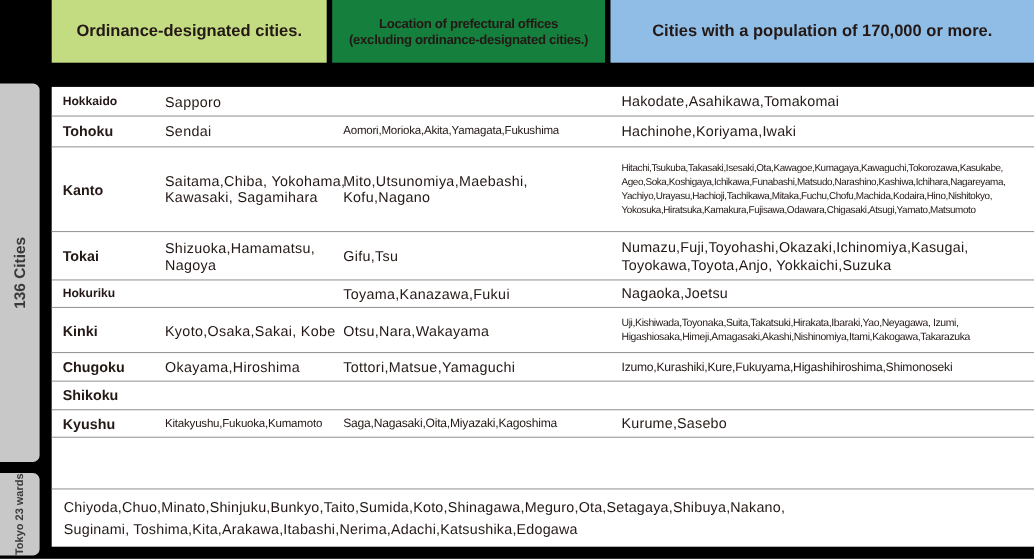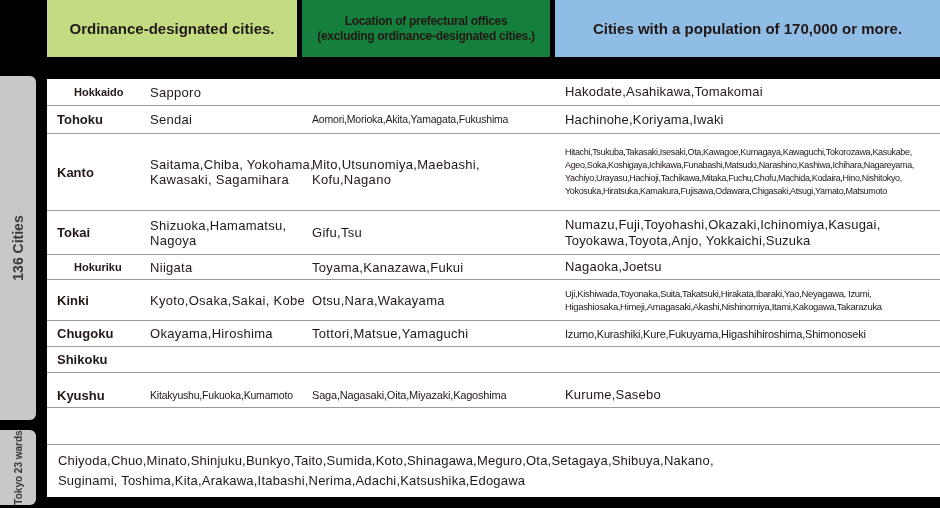--- a/index.html
+++ b/index.html
@@ -25,21 +25,21 @@
   .tab2 { top:430px; height:75px; }
   .tab2 span { font-size:10px; }
   .table {
     position:absolute; left:47px; top:79px; width:893px; height:418px; background:#fff;
   }
   .row {
     position:absolute; left:0; width:893px; border-bottom:1px solid #999; box-sizing:border-box;
   }
   .cell { position:absolute; top:0; bottom:0; display:flex; align-items:center; box-sizing:border-box; }
   .region { left:10px; width:70px; font-weight:bold; font-size:13px; }
-  .region.small { font-size:11px;margin-left:17px; }
+  .region.small { font-size:11px; }
   .ord { left:79px; width:180px; font-size:13px; line-height:15px; letter-spacing:0.3px;margin-left:24px; }
   .pref { left:265px; width:250px; font-size:13px; line-height:15px; letter-spacing:0.3px; }
   .pop { left:518px; width:372px; font-size:13px; line-height:16px; letter-spacing:0.2px; }
   .narrow { font-size:10.5px; letter-spacing:-0.2px; }
   .tiny { font-size:9px; line-height:13px; letter-spacing:-0.35px; }
   .wards { left:11px; width:860px; font-size:13px; line-height:20px; letter-spacing:0.2px; }
 </style>
 </head>
 <body>
 
@@ -88,21 +88,20 @@
 
   <div class="row" style="top:132px;height:44px;">
     <div class="cell region">Tokai</div>
     <div class="cell ord">Shizuoka,Hamamatsu, Nagoya</div>
     <div class="cell pref">Gifu,Tsu</div>
     <div class="cell pop">Numazu,Fuji,Toyohashi,Okazaki,Ichinomiya,Kasugai, Toyokawa,Toyota,Anjo, Yokkaichi,Suzuka</div>
   </div>
 
   <div class="row" style="top:176px;height:25px;text-align:center;">
     <div class="cell region small">Hokuriku</div>
-    <div class="cell ord">Niigata</div>
     <div class="cell pref">Toyama,Kanazawa,Fukui</div>
     <div class="cell pop">Nagaoka,Joetsu</div>
   </div>
 
   <div class="row" style="top:201px;height:41px;">
     <div class="cell region">Kinki</div>
     <div class="cell ord">Kyoto,Osaka,Sakai, Kobe</div>
     <div class="cell pref">Otsu,Nara,Wakayama</div>
     <div class="cell pop tiny" style="font-size:9.5px;">Uji,Kishiwada,Toyonaka,Suita,Takatsuki,Hirakata,Ibaraki,Yao,Neyagawa, Izumi, Higashiosaka,Himeji,Amagasaki,Akashi,Nishinomiya,Itami,Kakogawa,Takarazuka</div>
   </div>
@@ -113,21 +112,21 @@
     <div class="cell ord">Okayama,Hiroshima</div>
     <div class="cell pop narrow" style="font-size:11px;">Izumo,Kurashiki,Kure,Fukuyama,Higashihiroshima,Shimonoseki</div>
   </div>
 
   <div class="row" style="top:268px;height:26px;">
     <div class="cell region">Shikoku</div>
     <div class="cell ord"></div>
     <div class="cell pop"></div>
   </div>
 
-  <div class="row" style="top:304px;height:25px;">
+  <div class="row" style="top:294px;height:25px;">
     <div class="cell region">Kyushu</div>
     <div class="cell ord narrow">Kitakyushu,Fukuoka,Kumamoto</div>
     <div class="cell pref narrow" style="font-size:11px;">Saga,Nagasaki,Oita,Miyazaki,Kagoshima</div>
     <div class="cell pop">Kurume,Sasebo</div>
   </div>
 
 
   <div class="row" style="top:345px;height:21px;"></div>
 
   <div class="row" style="top:366px;height:52px;border-bottom:none;">

